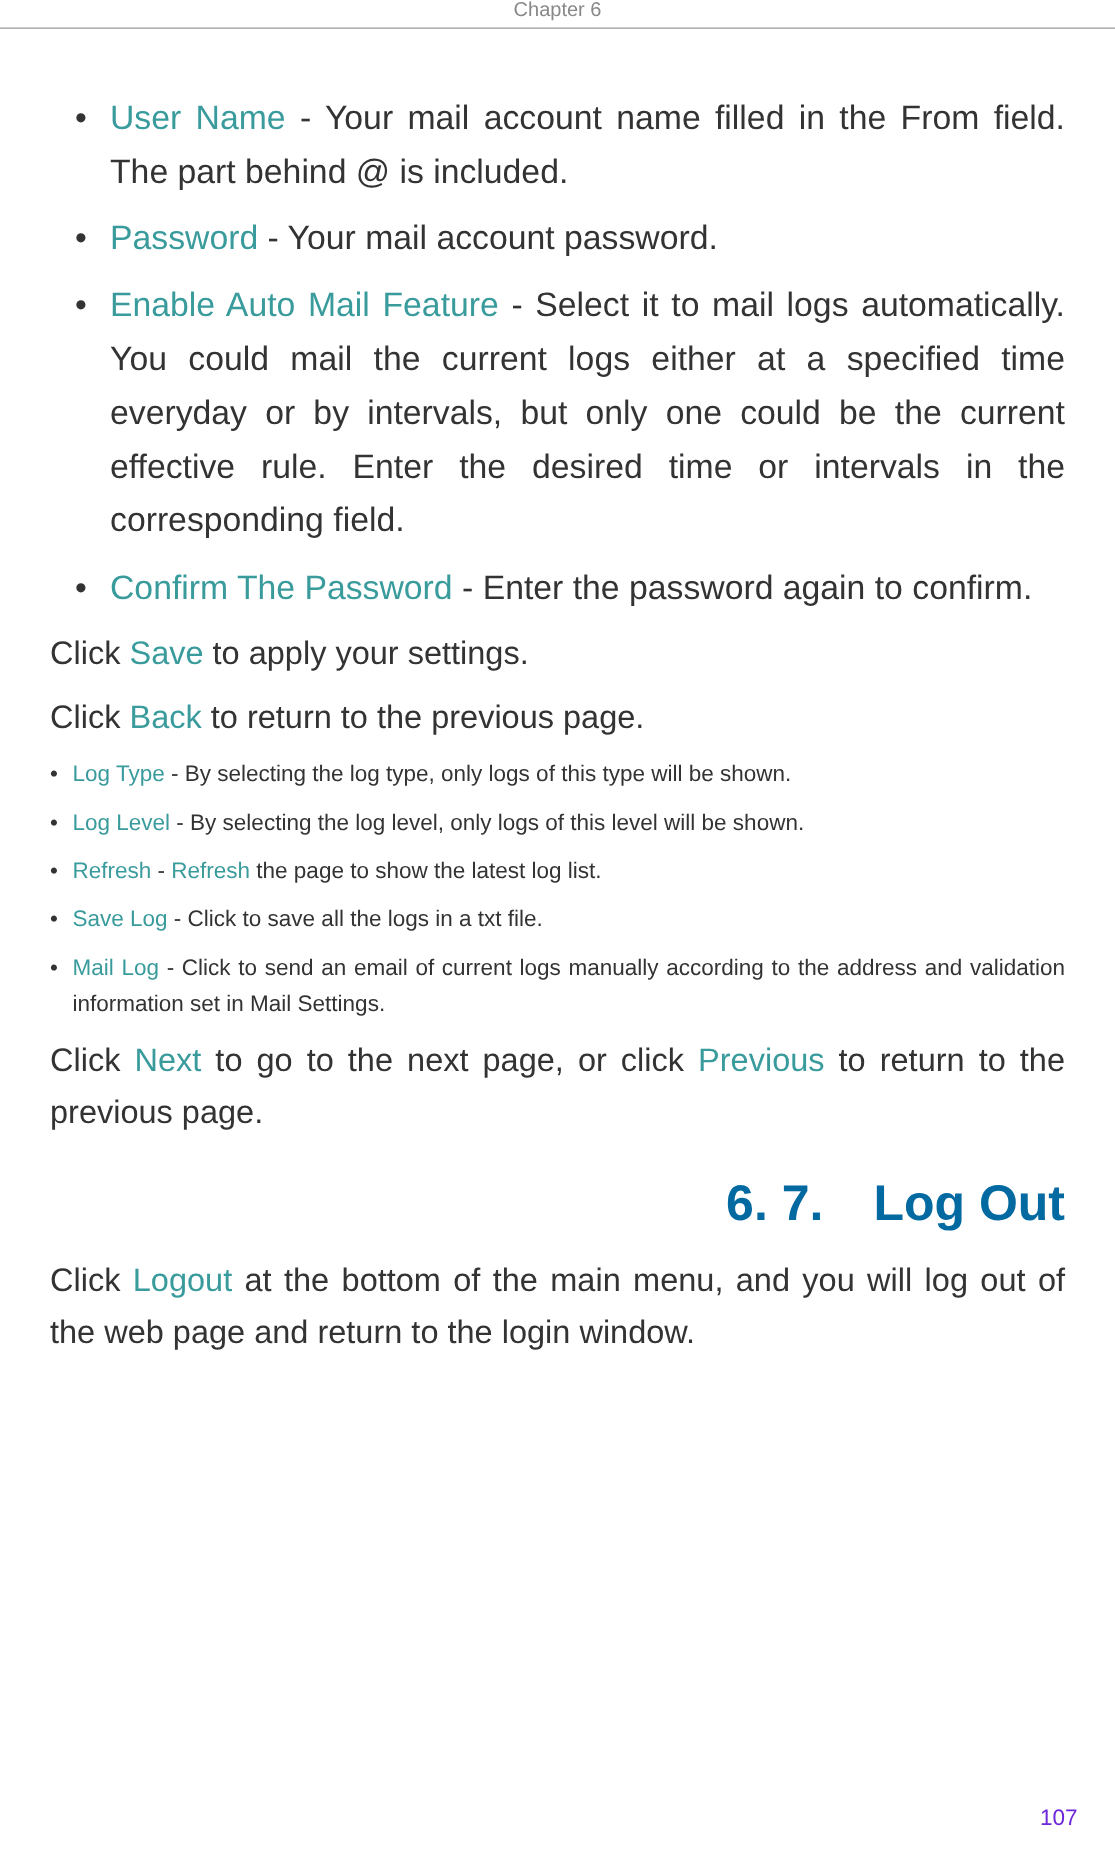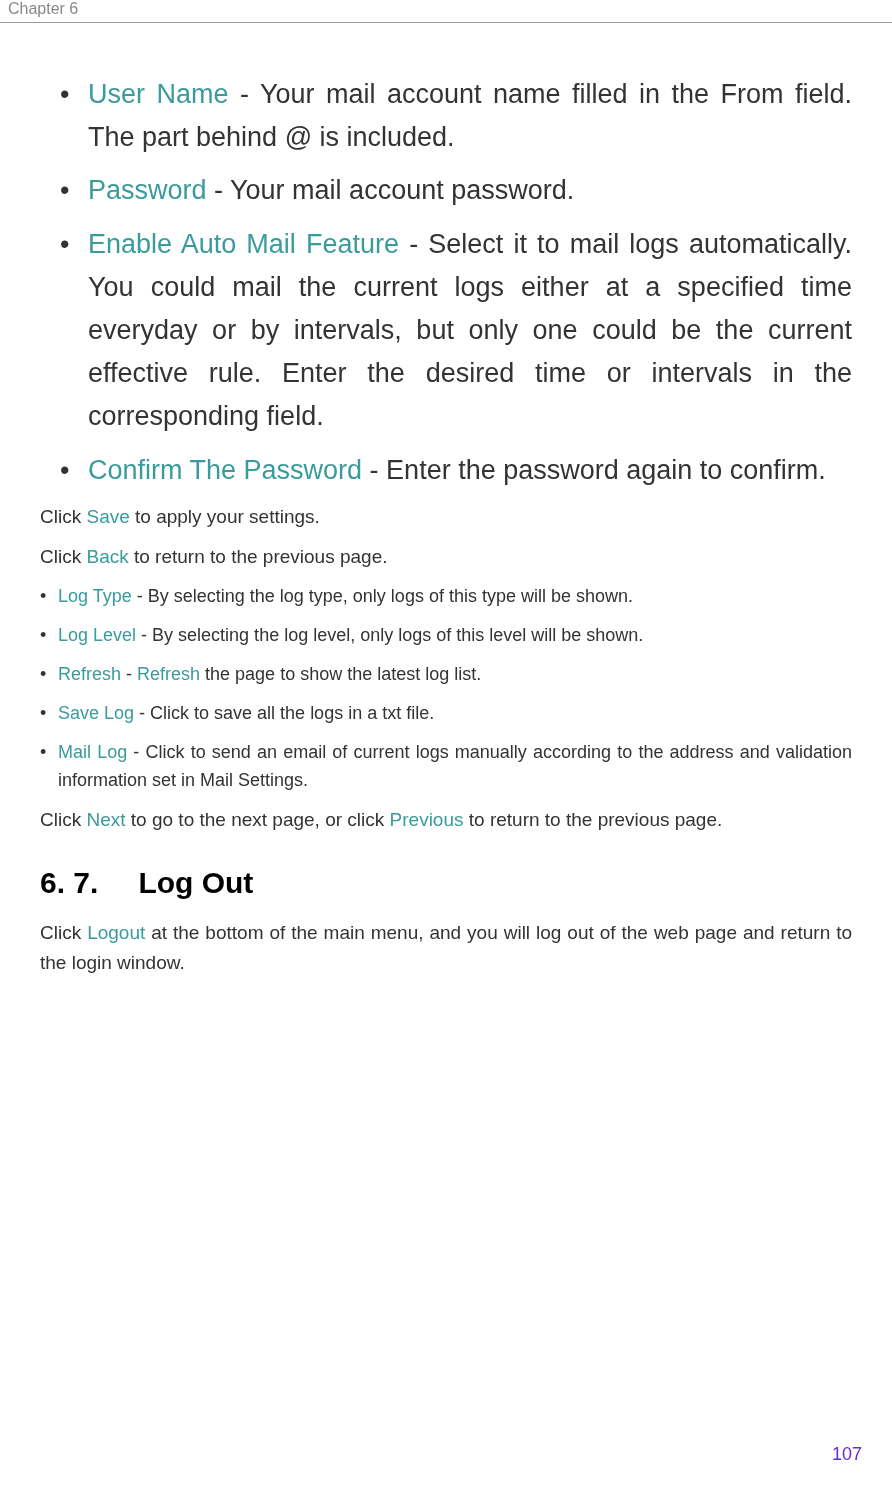--- a/index.html
+++ b/index.html
@@ -10,21 +10,21 @@
     body {
       font-family: -apple-system, BlinkMacSystemFont, "Segoe UI", Helvetica, Arial, sans-serif;
       width: 892px;
       height: 1485px;
       background: #fff;
       color: #333;
       position: relative;
     }
     .header {
       display: flex;
-      justify-content: flex-start;
+      justify-content: center;
       align-items: flex-end;
       padding: 0 8px 4px 8px;
       border-bottom: 1px solid #999;
       color: #888;
       font-size: 16px;
     }
     .content {
       padding: 50px 40px 40px 40px;
     }
     .bullet-list {
@@ -60,31 +60,32 @@
       content: "•";
       position: absolute;
       left: 0;
       top: 0;
       color: #333;
     }
     .term {
       color: #3a9b9c;
     }
     .para {
-      font-size: 19px;
+      font-size: 26px;
       line-height: 1.6;
       margin-bottom: 10px;
       text-align: justify;
     }
     .section-heading {
-      color: #000000;
-      font-size: 30px;
+      color: #0369a1;
+      font-size: 40px;
       font-weight: 600;
       margin-top: 30px;
       margin-bottom: 18px;
+      text-align: right;
     }
     .section-num {
       display: inline-block;
       margin-right: 40px;
     }
     .page-number {
       position: absolute;
       bottom: 20px;
       right: 30px;
       font-size: 18px;

